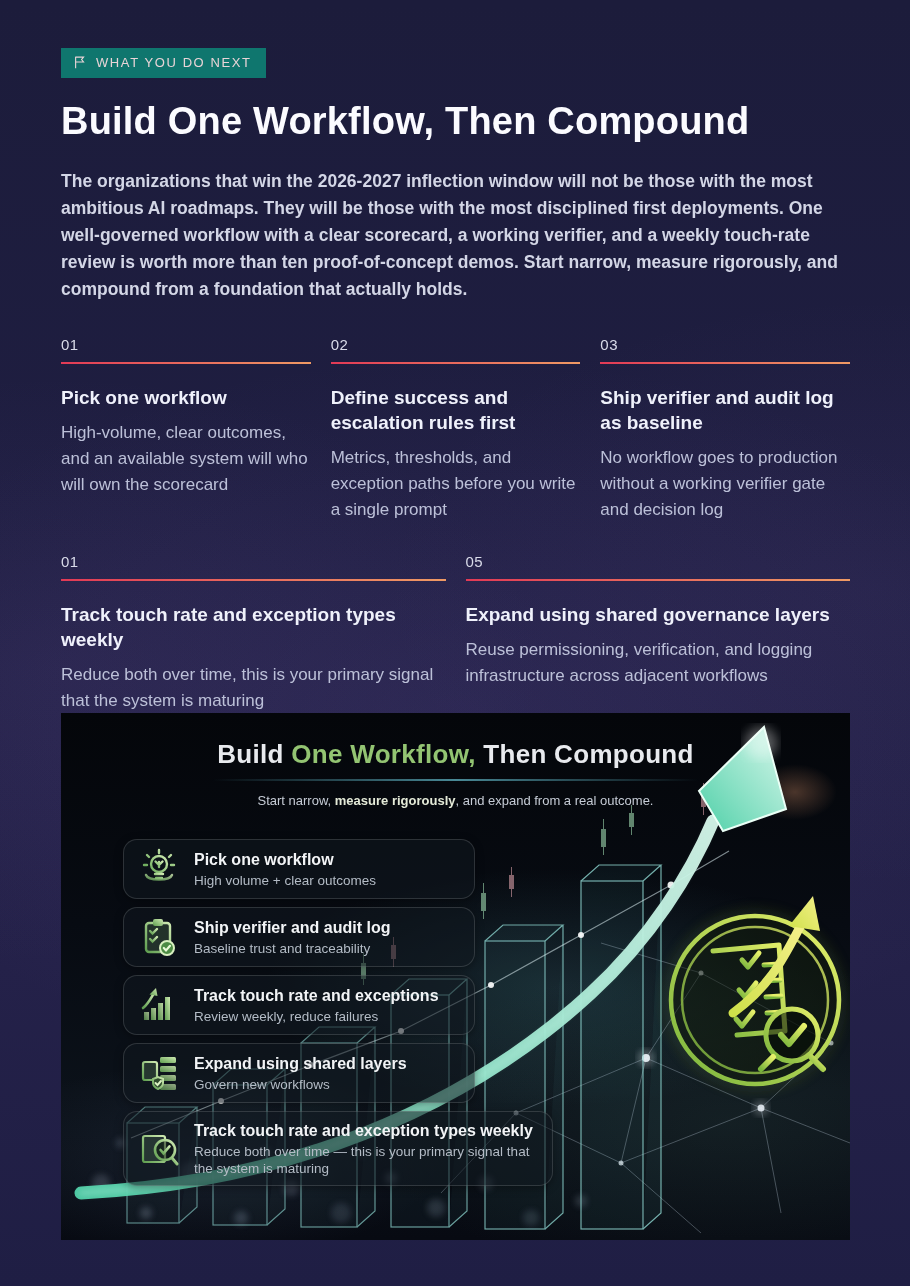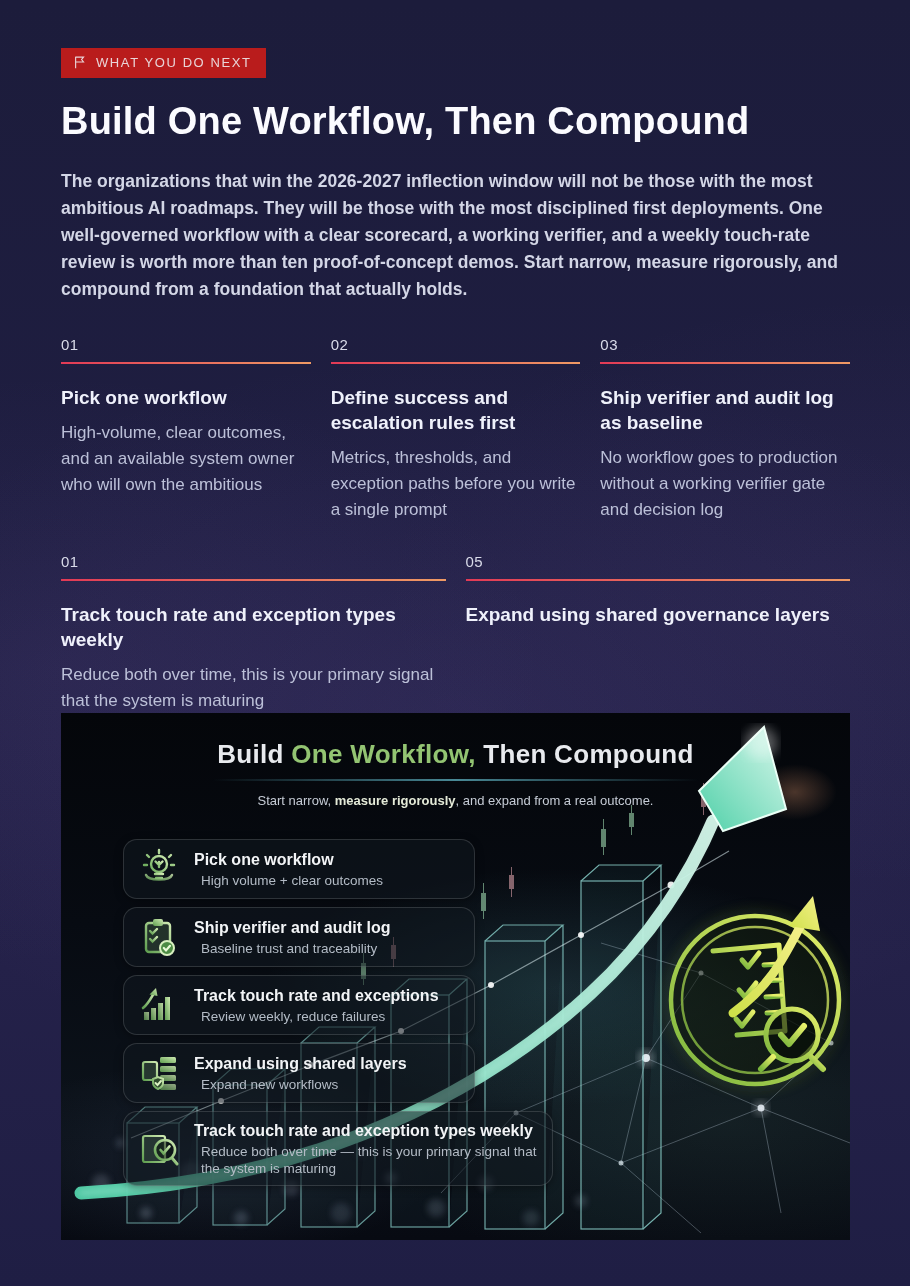--- a/index.html
+++ b/index.html
@@ -12,21 +12,21 @@
       radial-gradient(700px 420px at 96% 46%, rgba(120,95,170,.09), transparent 70%),
       linear-gradient(180deg,#1c1c3b 0%,#1f1e42 45%,#242149 75%,#1f1e44 100%);
     overflow:hidden;
   }
   .page{position:relative;width:910px;height:1286px;}
   .content{position:absolute;left:61px;top:0;width:789px;}
 
   .badge{
     display:inline-flex;align-items:flex-start;gap:9px;
     margin-top:48px;padding:7px 14px 8px 12px;
-    background:#b91c1c;color:#e9d4d7;
+    background:#0f766e;color:#e9d4d7;
     font-size:13px;letter-spacing:1.6px;font-weight:400;
   }
   .badge svg{display:block;}
 
   h1.page-title{
     margin:21px 0 0 0;font-size:38px;line-height:1.2;
     color:#fbfbff;font-weight:700;letter-spacing:.2px;
   }
 
   .intro{
@@ -67,21 +67,21 @@
     box-sizing:border-box;width:352px;
     display:flex;align-items:center;gap:14px;
     padding:8px 14px;border-radius:14px;
     background:rgba(16,24,31,.55);
     border:1px solid rgba(255,255,255,.14);
     box-shadow:0 2px 8px rgba(0,0,0,.35);
   }
   .ig-card.wide{width:430px;}
   .ig-card .icon{flex:0 0 42px;height:42px;}
   .ig-card h4{margin:0;font-size:16px;line-height:21px;color:#f2f4f6;font-weight:700;}
-  .ig-card p{margin:2px 0 0 7px;font-size:13.5px;line-height:17px;color:#b4bcc6;}
+  .ig-card p{margin:2px 0 0 0;font-size:13.5px;line-height:17px;color:#b4bcc6;}
 </style>
 </head>
 <body>
 
 <div class="page">
   <div class="content">
 
     <div class="badge">
       <span>
         <svg width="14" height="14" viewBox="0 0 16 16" fill="none" stroke="#e9d4d7" stroke-width="1.3">
@@ -94,21 +94,21 @@
 
     <h1 class="page-title">Build One Workflow, Then Compound</h1>
 
     <p class="intro">The organizations that win the 2026-2027 inflection window will not be those with the most ambitious AI roadmaps. They will be those with the most disciplined first deployments. One well-governed workflow with a clear scorecard, a working verifier, and a weekly touch-rate review is worth more than ten proof-of-concept demos. Start narrow, measure rigorously, and compound from a foundation that actually holds.</p>
 
     <div class="steps-row row-1">
       <div class="step">
         <div class="num">01</div>
         <div class="line"></div>
         <h3>Pick one workflow</h3>
-        <p>High-volume, clear outcomes, and an available system owner who will own the ambitious</p>
+        <p>High-volume, clear outcomes, and an available system will who will own the scorecard</p>
       </div>
       <div class="step">
         <div class="num">02</div>
         <div class="line"></div>
         <h3>Define success and escalation rules first</h3>
         <p>Metrics, thresholds, and exception paths before you write a single prompt</p>
       </div>
       <div class="step">
         <div class="num">03</div>
         <div class="line"></div>
@@ -121,20 +121,21 @@
       <div class="step">
         <div class="num">01</div>
         <div class="line"></div>
         <h3>Track touch rate and exception types weekly</h3>
         <p>Reduce both over time, this is your primary signal that the system is maturing</p>
       </div>
       <div class="step">
         <div class="num">05</div>
         <div class="line"></div>
         <h3>Expand using shared governance layers</h3>
+        <p>Reuse permissioning, verification, and logging infrastructure across adjacent workflows</p>
       </div>
     </div>
   </div>
 
   <div class="infographic">
 
     <svg class="ig-art" viewBox="0 0 789 527" width="789" height="527">
       <defs>
         <linearGradient id="arrowG" x1="0" y1="1" x2="1" y2="0">
           <stop offset="0" stop-color="#4fd0a8"></stop>
@@ -379,21 +380,21 @@
                 <line x1="8" y1="15" x2="16" y2="15"></line>
                 <line x1="8" y1="19" x2="16" y2="19"></line>
                 <line x1="8" y1="23" x2="13" y2="23"></line>
               </g>
             <path d="M15 27 l5 -2 5 2 v4 c0 3 -3 5 -5 6 c-2 -1 -5 -3 -5 -6 Z" fill="#2e4a2c" stroke="url(#ic4)" stroke-width="2"></path>
             <path d="M17.5 31 l2 2 l3.5 -4" stroke="#d9f0c0" stroke-width="2" fill="none" stroke-linecap="round"></path>
           </svg>
         </span>
         <div>
           <h4>Expand using shared layers</h4>
-          <p>Expand new workflows</p>
+          <p>Govern new workflows</p>
         </div>
       </div>
 
       <div class="ig-card wide">
         <span class="icon">
           <svg width="42" height="42" viewBox="0 0 42 42" fill="none">
             <defs>
                 <linearGradient id="ic5" x1="0" y1="1" x2="1" y2="0">
                   <stop offset="0" stop-color="#5f9e50"></stop>
                   <stop offset="1" stop-color="#cfeab2"></stop>

